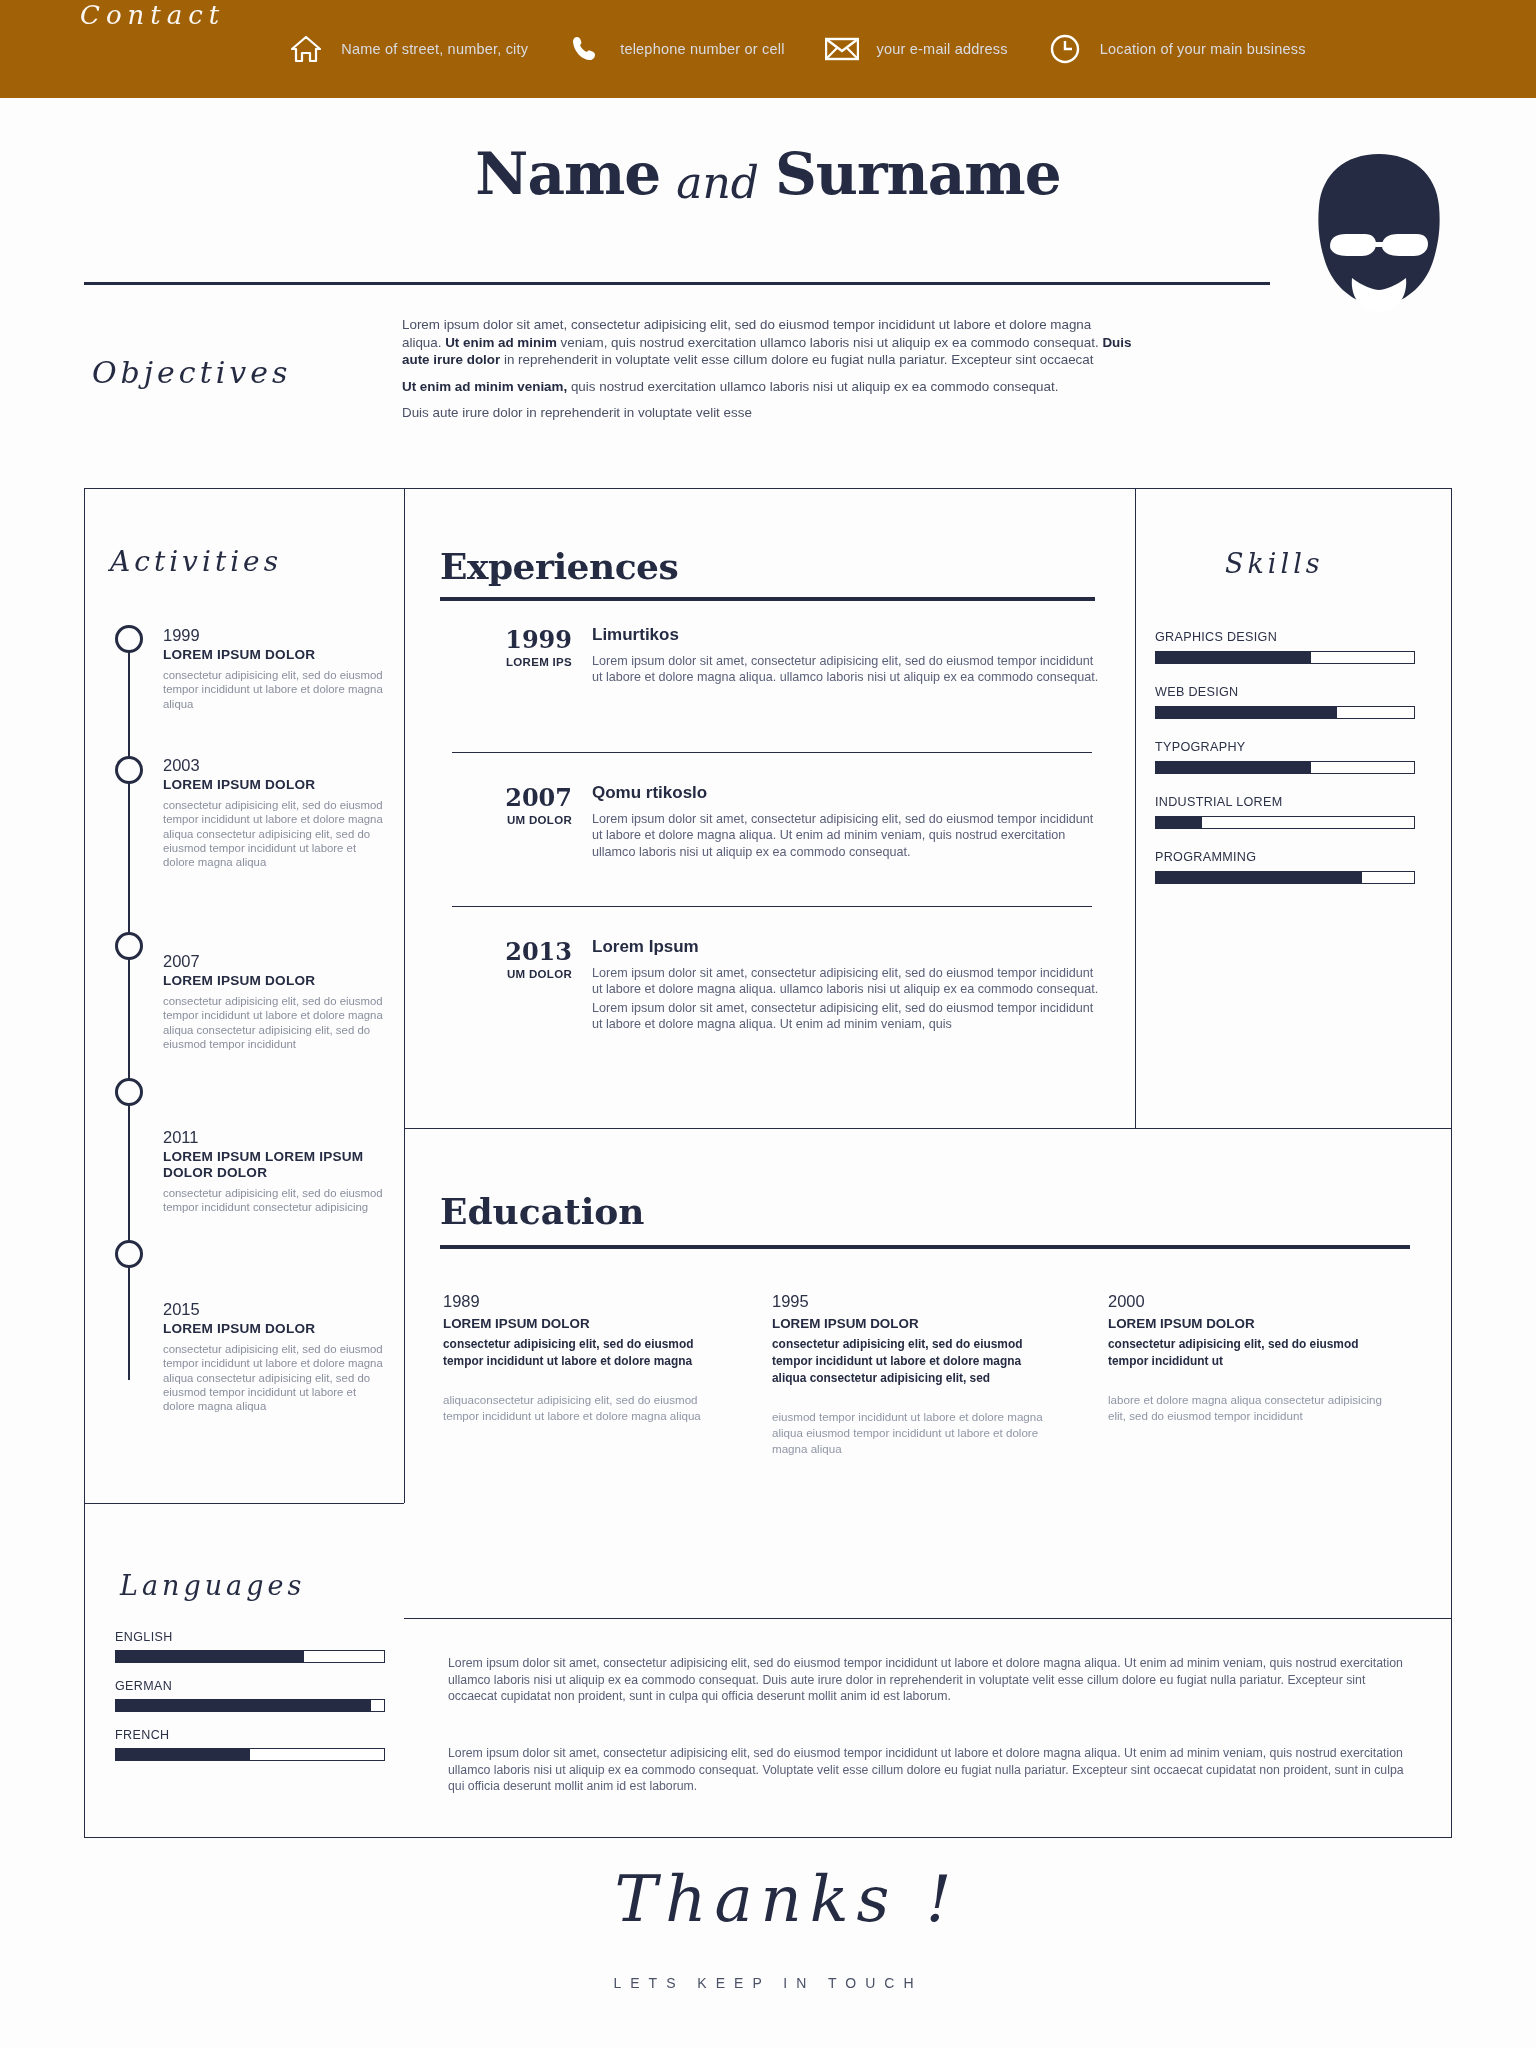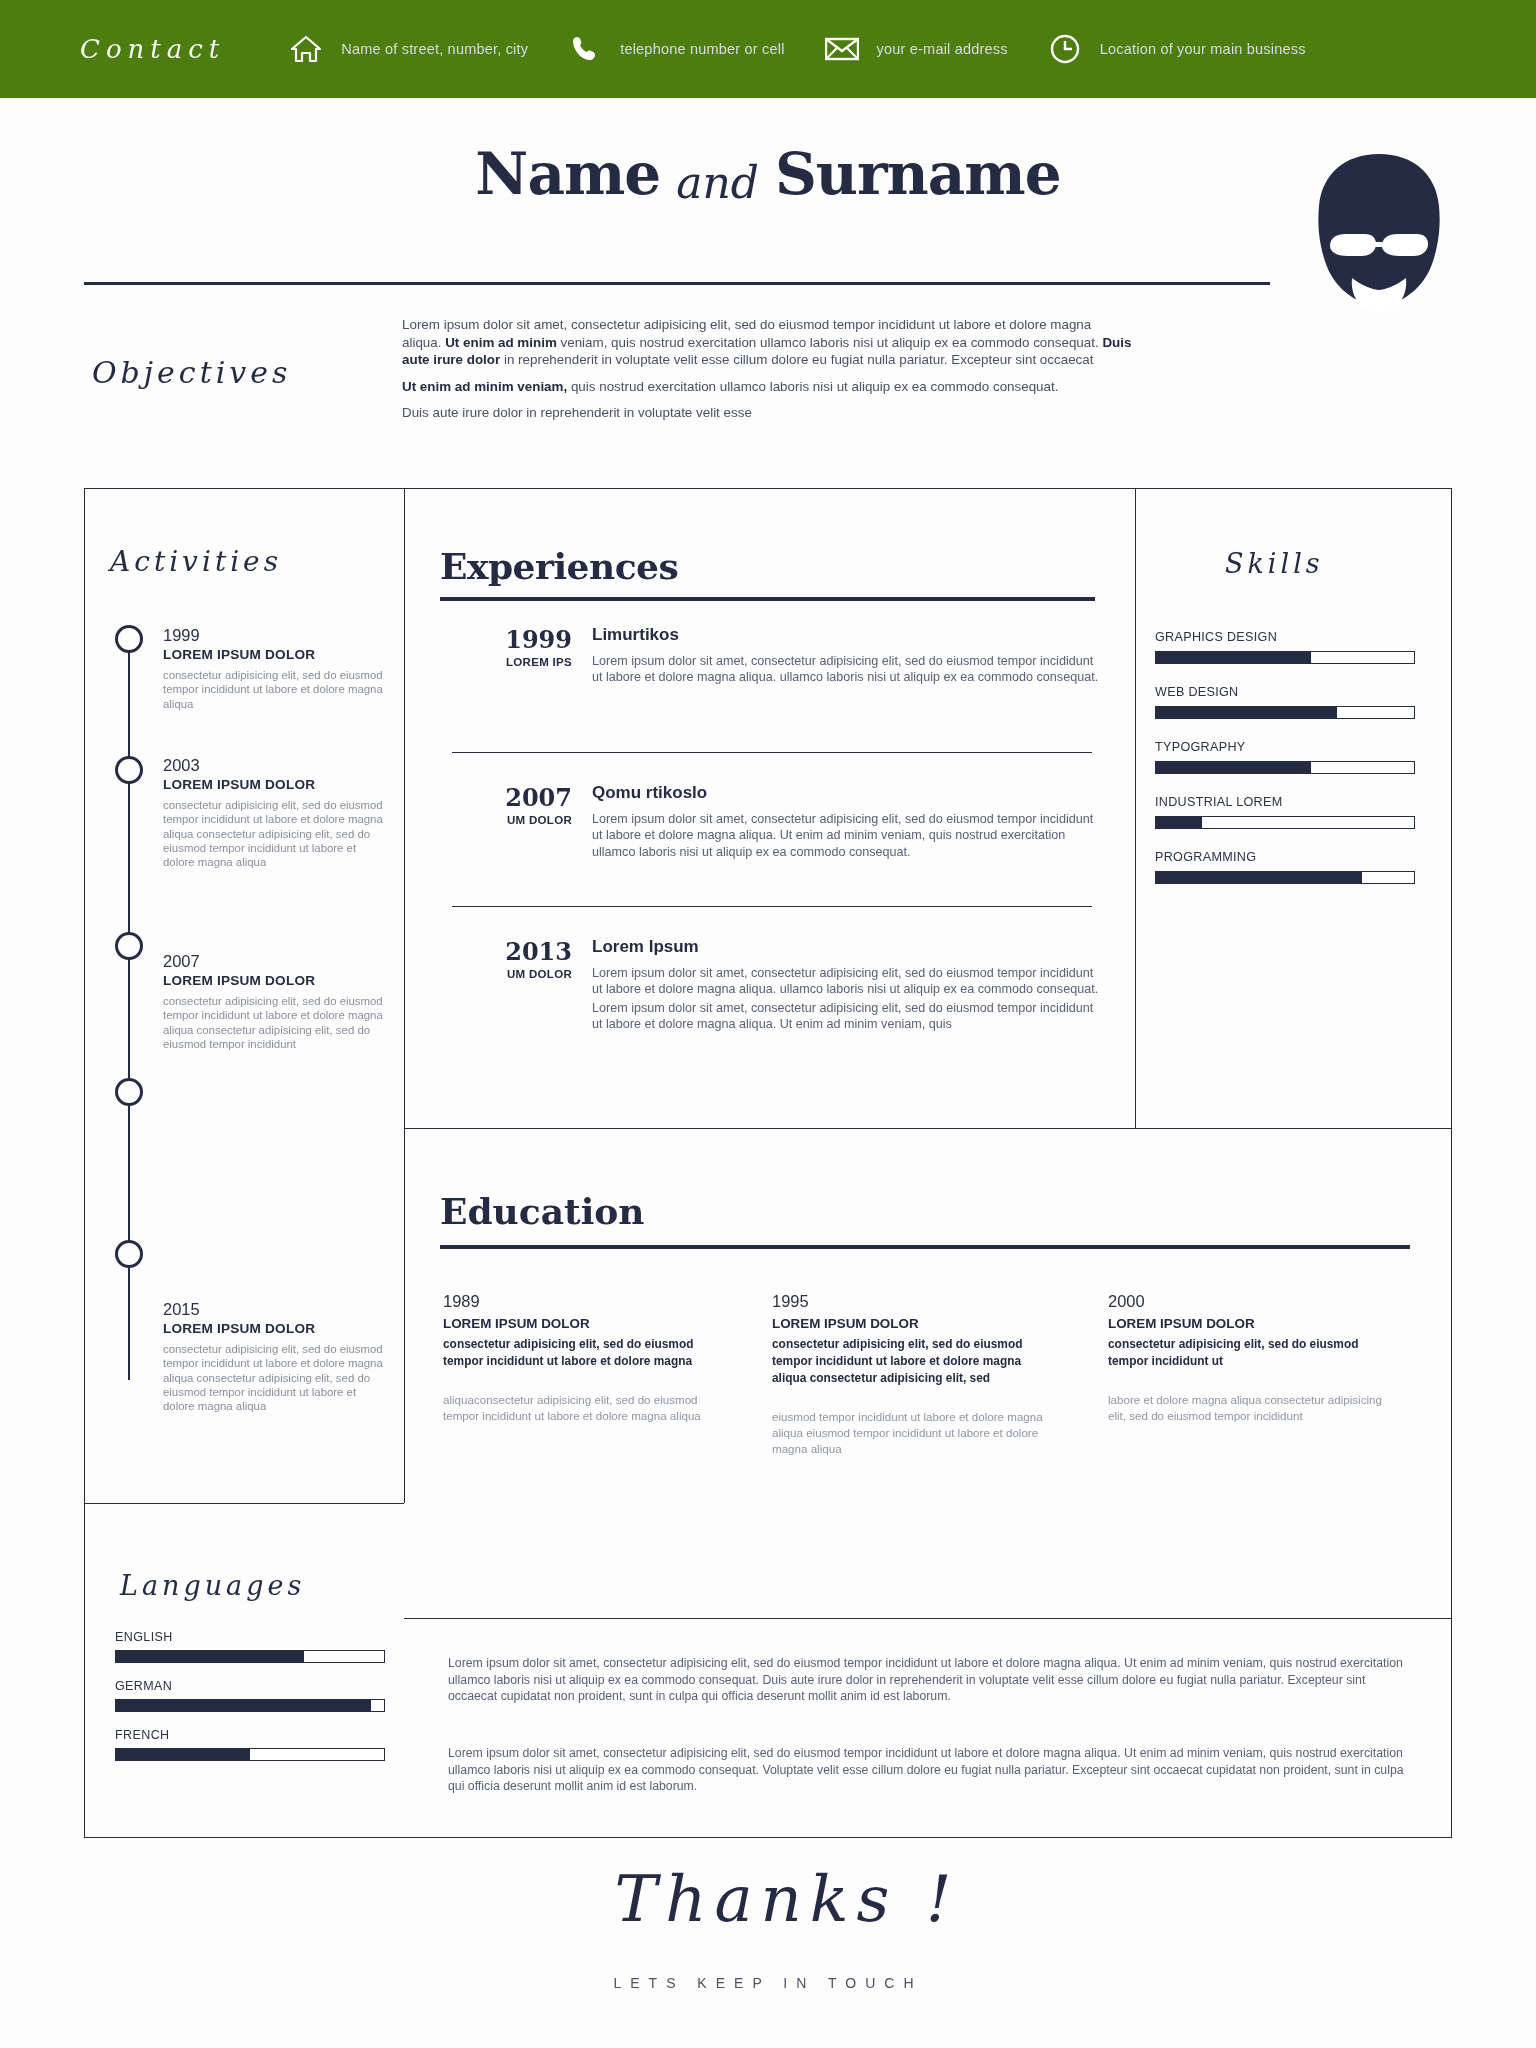--- a/index.html
+++ b/index.html
@@ -10,22 +10,22 @@
     font-family:"Liberation Sans", sans-serif;
     color:#2b3147;
     position:relative;
     overflow:hidden;
   }
   .page { position:relative; width:1536px; height:2048px; background:#fdfdfd; }
 
   
   .topbar {
     position:absolute; left:0; top:0; width:1536px; height:98px;
-    background:#4d7c0f; color:#ffffff;
-    display:flex; align-items:center; padding-left:80px; gap:0;
+    background:#a16207; color:#ffffff;
+    display:flex; padding-left:80px; gap:0;
   }
   .topbar .word {
     font-family:"DejaVu Serif", serif;
     font-style:italic; font-size:26px; letter-spacing:6px;
     color:#ffffff; font-weight:400; margin-right:60px;
     opacity:.95;
   }
   .contact-item { display:flex; align-items:center; margin-right:36px; }
   .contact-item .ic { width:42px; height:34px; display:flex; align-items:center; justify-content:center; margin-right:14px; }
   .contact-item .txt { font-size:14.5px; color:#d9dbe3; letter-spacing:.2px; }
@@ -231,20 +231,25 @@
     <div class="act-head">LOREM IPSUM DOLOR</div>
     <div class="act-body">consectetur adipisicing elit, sed do eiusmod tempor incididunt ut labore et dolore magna aliqua consectetur adipisicing elit, sed do eiusmod tempor incididunt ut labore et dolore magna aliqua</div>
   </div>
 
   <div class="act-item" style="top:952px;">
     <div class="act-year">2007</div>
     <div class="act-head">LOREM IPSUM DOLOR</div>
     <div class="act-body">consectetur adipisicing elit, sed do eiusmod tempor incididunt ut labore et dolore magna aliqua consectetur adipisicing elit, sed do eiusmod tempor incididunt</div>
   </div>
 
+  <div class="act-item" style="top:1128px;">
+    <div class="act-year">2011</div>
+    <div class="act-head">LOREM IPSUM LOREM IPSUM DOLOR DOLOR</div>
+    <div class="act-body">consectetur adipisicing elit, sed do eiusmod tempor incididunt consectetur adipisicing</div>
+  </div>
 
   <div class="act-item" style="top:1300px;">
     <div class="act-year">2015</div>
     <div class="act-head">LOREM IPSUM DOLOR</div>
     <div class="act-body">consectetur adipisicing elit, sed do eiusmod tempor incididunt ut labore et dolore magna aliqua consectetur adipisicing elit, sed do eiusmod tempor incididunt ut labore et dolore magna aliqua</div>
   </div>
 
   <div class="lang-title sec-script">Languages</div>
   <div class="lang-block">
     <div>

